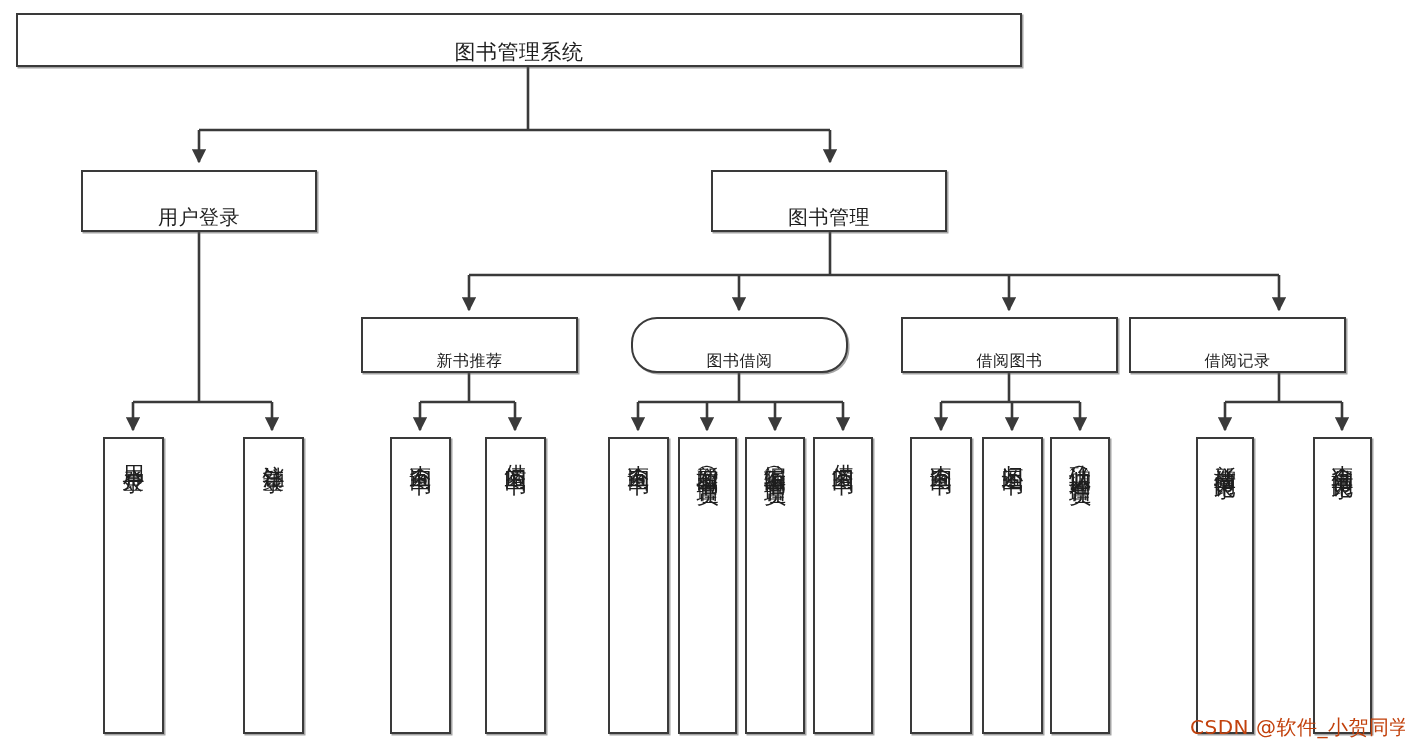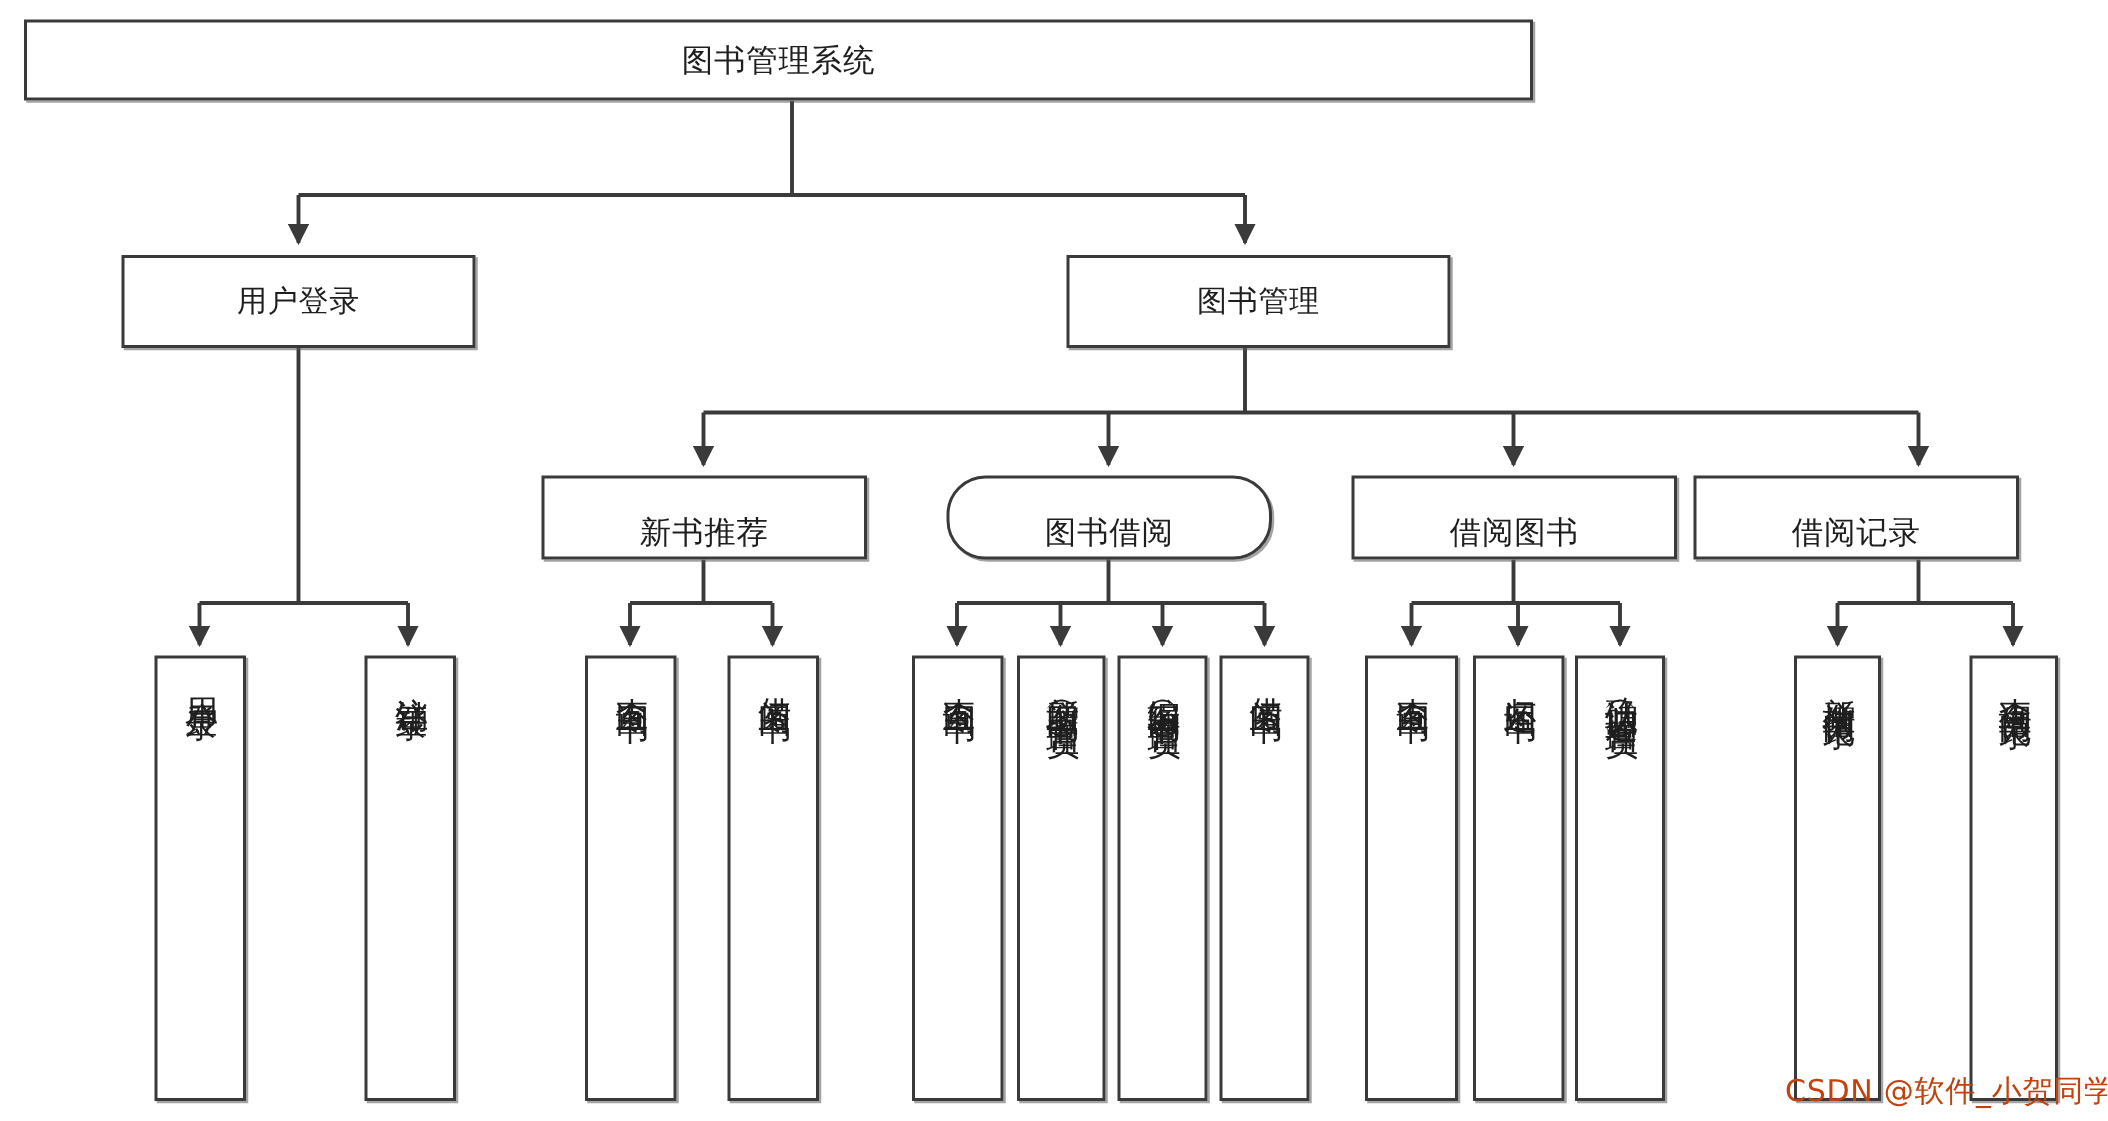--- a/index.html
+++ b/index.html
@@ -24,45 +24,45 @@
     z-index:1;
   }
   .node{
     position:absolute;
     z-index:2;
     box-sizing:border-box;
     background:#ffffff;
     border:2px solid #3a3a3a;
     box-shadow:1.5px 1.5px 0 rgba(90,90,90,0.55);
     display:flex;
-    align-items:center;
+    align-items:flex-end;
     justify-content:center;
     text-align:center;
   }
   .node .label{
     display:block;
     line-height:1.18;
     letter-spacing:0.5px;
     color:#1e1e1e;
   }
   
   .node-root{
     left:16px; top:13px; width:1006px; height:54px;
   }
   .node-root .label{ font-size:21px; }
 
   
   .node-l2{ height:62px; }
   .node-l2 .label{ font-size:20px; }
   .node-login{ left:81px; top:170px; width:236px; }
-  .node-bookmgr{ left:711px; top:170px; width:256px; }
+  .node-bookmgr{ left:711px; top:170px; width:236px;font-family:Liberation Serif, serif; }
 
   
   .node-l3{ top:317px; height:56px; width:217px; }
-  .node-l3 .label{ font-size:21px;margin-top:20px; }
+  .node-l3 .label{ font-size:16px;margin-top:20px; }
   .n-new{    left:361px; }
   .n-borrow{ left:631px;border-radius:26px; }
   .n-current{left:901px; }
   .n-record{ left:1129px; }
 
   
   .node-leaf{
     top:437px;
     height:297px;
     padding:8px 2px;

